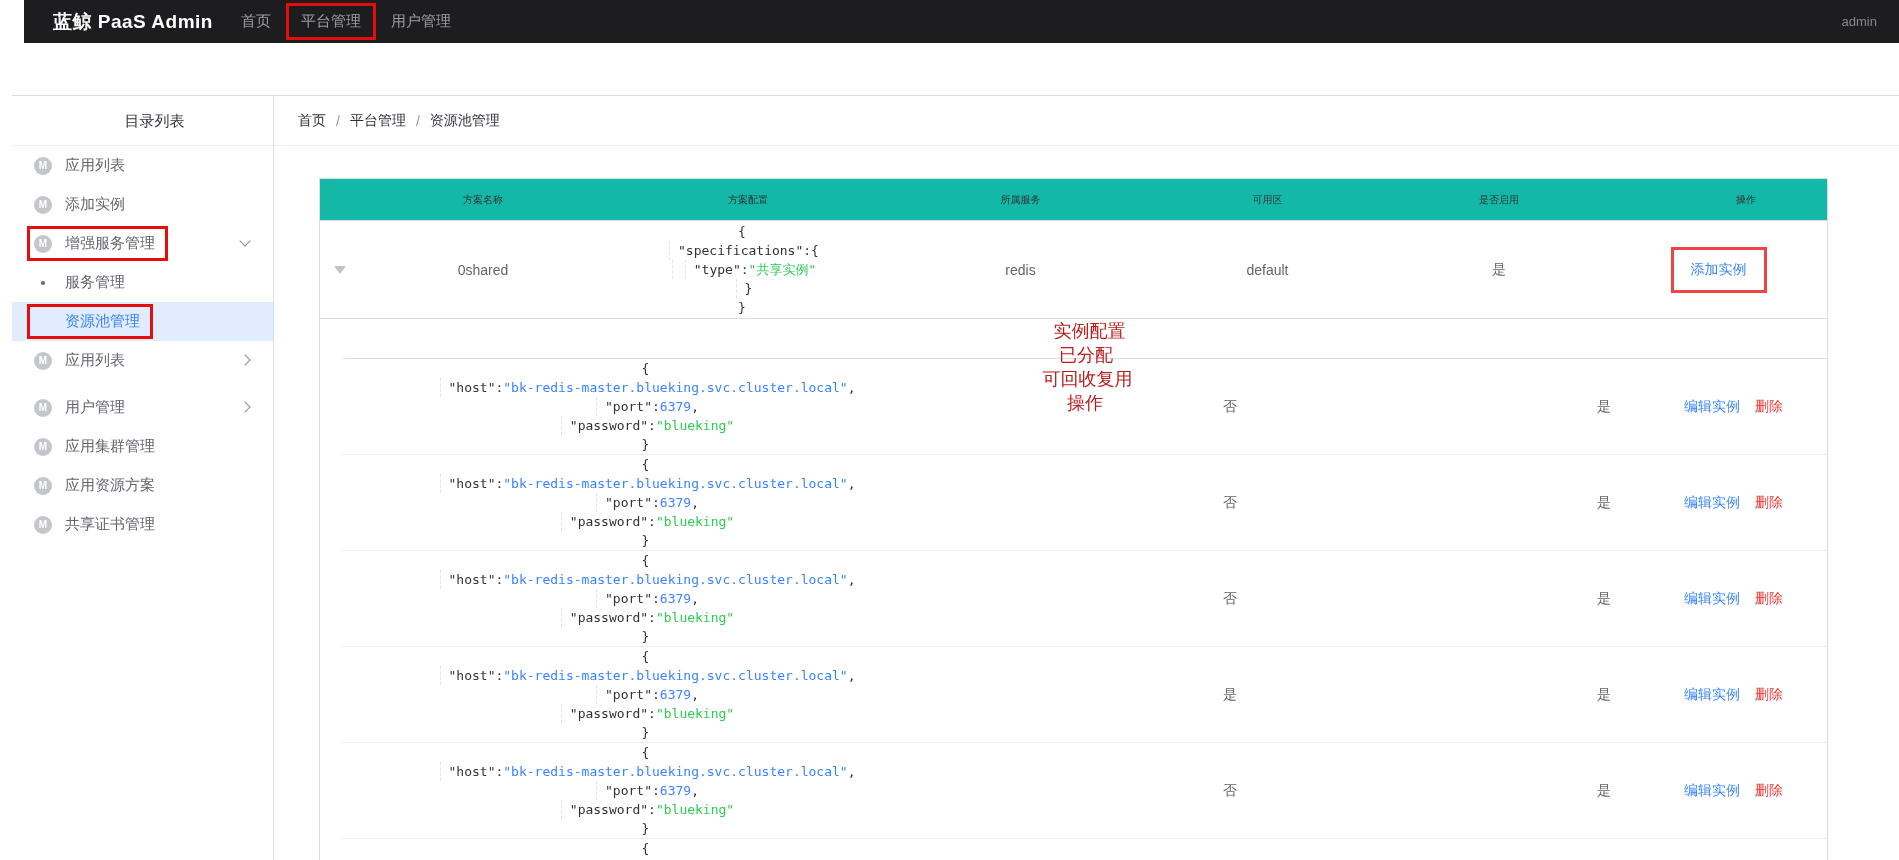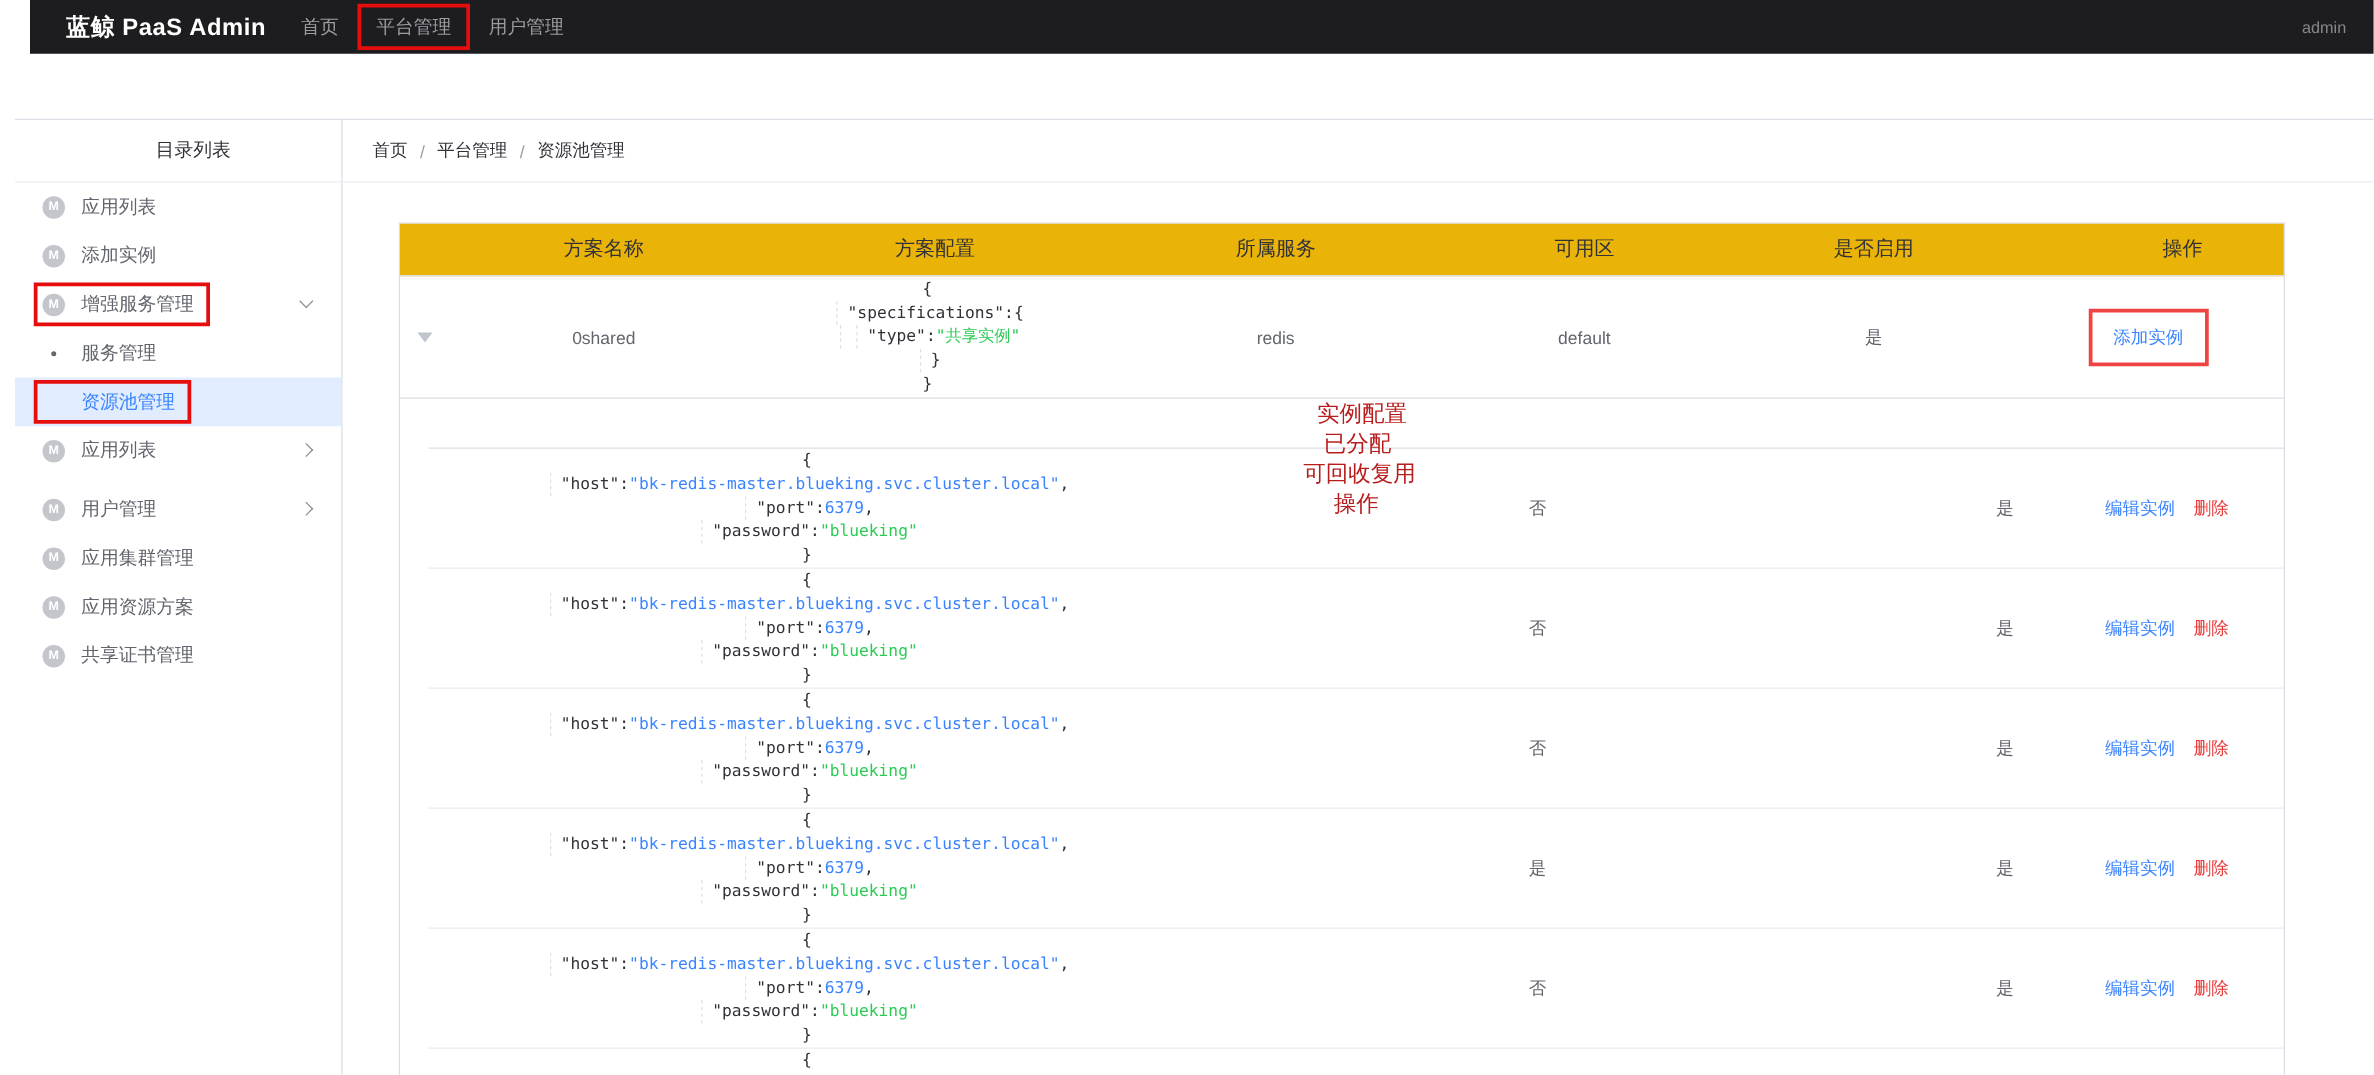--- a/index.html
+++ b/index.html
@@ -38,22 +38,22 @@
   
   .main { flex:1; min-width:0; }
   .breadcrumb { height:50px; display:flex; align-items:center; padding-left:24px; font-size:14px;
     color:#313238; border-bottom:1px solid #eaedf3; }
   .crumb { cursor:pointer; }
   .crumb-sep { margin:0 10px; color:#979ba5; }
   .content { padding:32px 0 0 45px; }
 
   
   .plan-table { width:1509px; border:1px solid #dcdee5; background:#fff; }
-  .pt-header { display:flex; align-items:center; height:42px; background:#eab308;
-    border-bottom:1px solid #dcdee5; font-size:16px; color:#313238; }
+  .pt-header { display:flex; align-items:center; height:42px; background:#14b8a6;
+    border-bottom:1px solid #dcdee5; font-size:10px; color:#313238; }
   .c0 { width:46px; flex-shrink:0; }
   .c1 { width:234px; flex-shrink:0; }
   .c2 { width:296px; flex-shrink:0; }
   .c3 { width:249px; flex-shrink:0; }
   .c4 { width:245px; flex-shrink:0; }
   .c5 { width:218px; flex-shrink:0; }
   .c6 { flex:1; padding-left:2px; }
   .pt-header .c6 { padding-left:57px; }
   .pt-row { display:flex; align-items:center; min-height:97px; font-size:14px; color:#63656e; }
   .tri-down { width:0; height:0; border-left:6px solid transparent; border-right:6px solid transparent;

